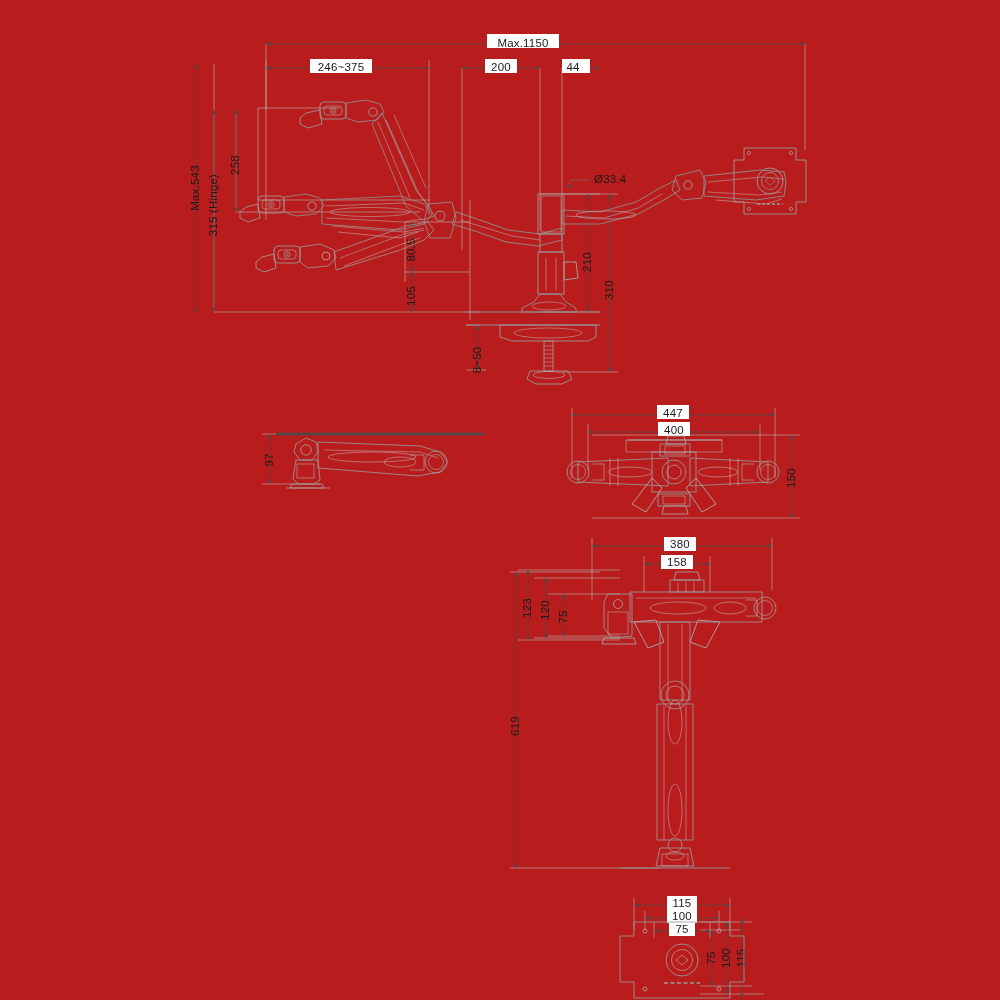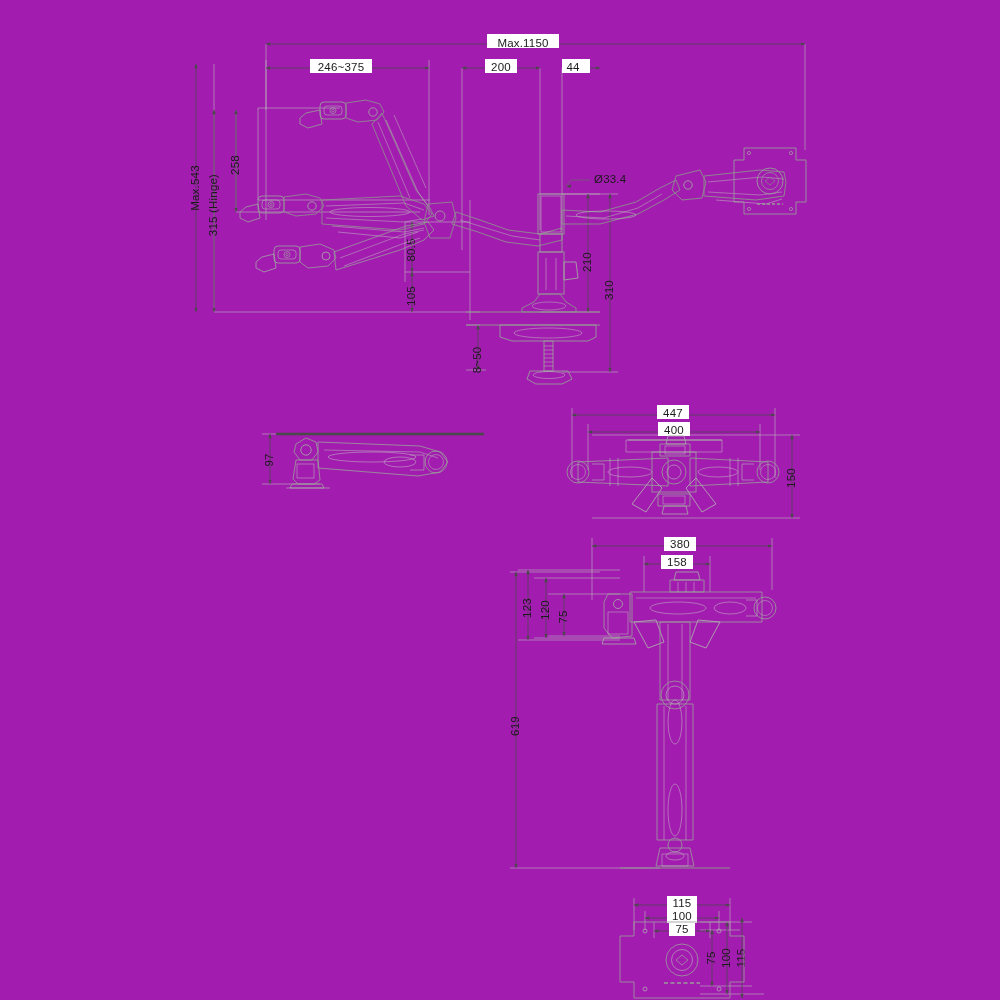--- a/index.html
+++ b/index.html
@@ -9,21 +9,21 @@
     background: #ffffff;
     width: 1000px;
     height: 1000px;
     overflow: hidden;
     font-family: "Liberation Sans", sans-serif;
   }
   #sheet {
     position: relative;
     width: 1000px;
     height: 1000px;
-    background: #a21caf;
+    background: #b91c1c;
   }
   #sheet svg {
     position: absolute;
     top: 0;
     left: 0;
     width: 1000px;
     height: 1000px;
   }
   .dimtext {
     font-family: "Liberation Sans", sans-serif;

